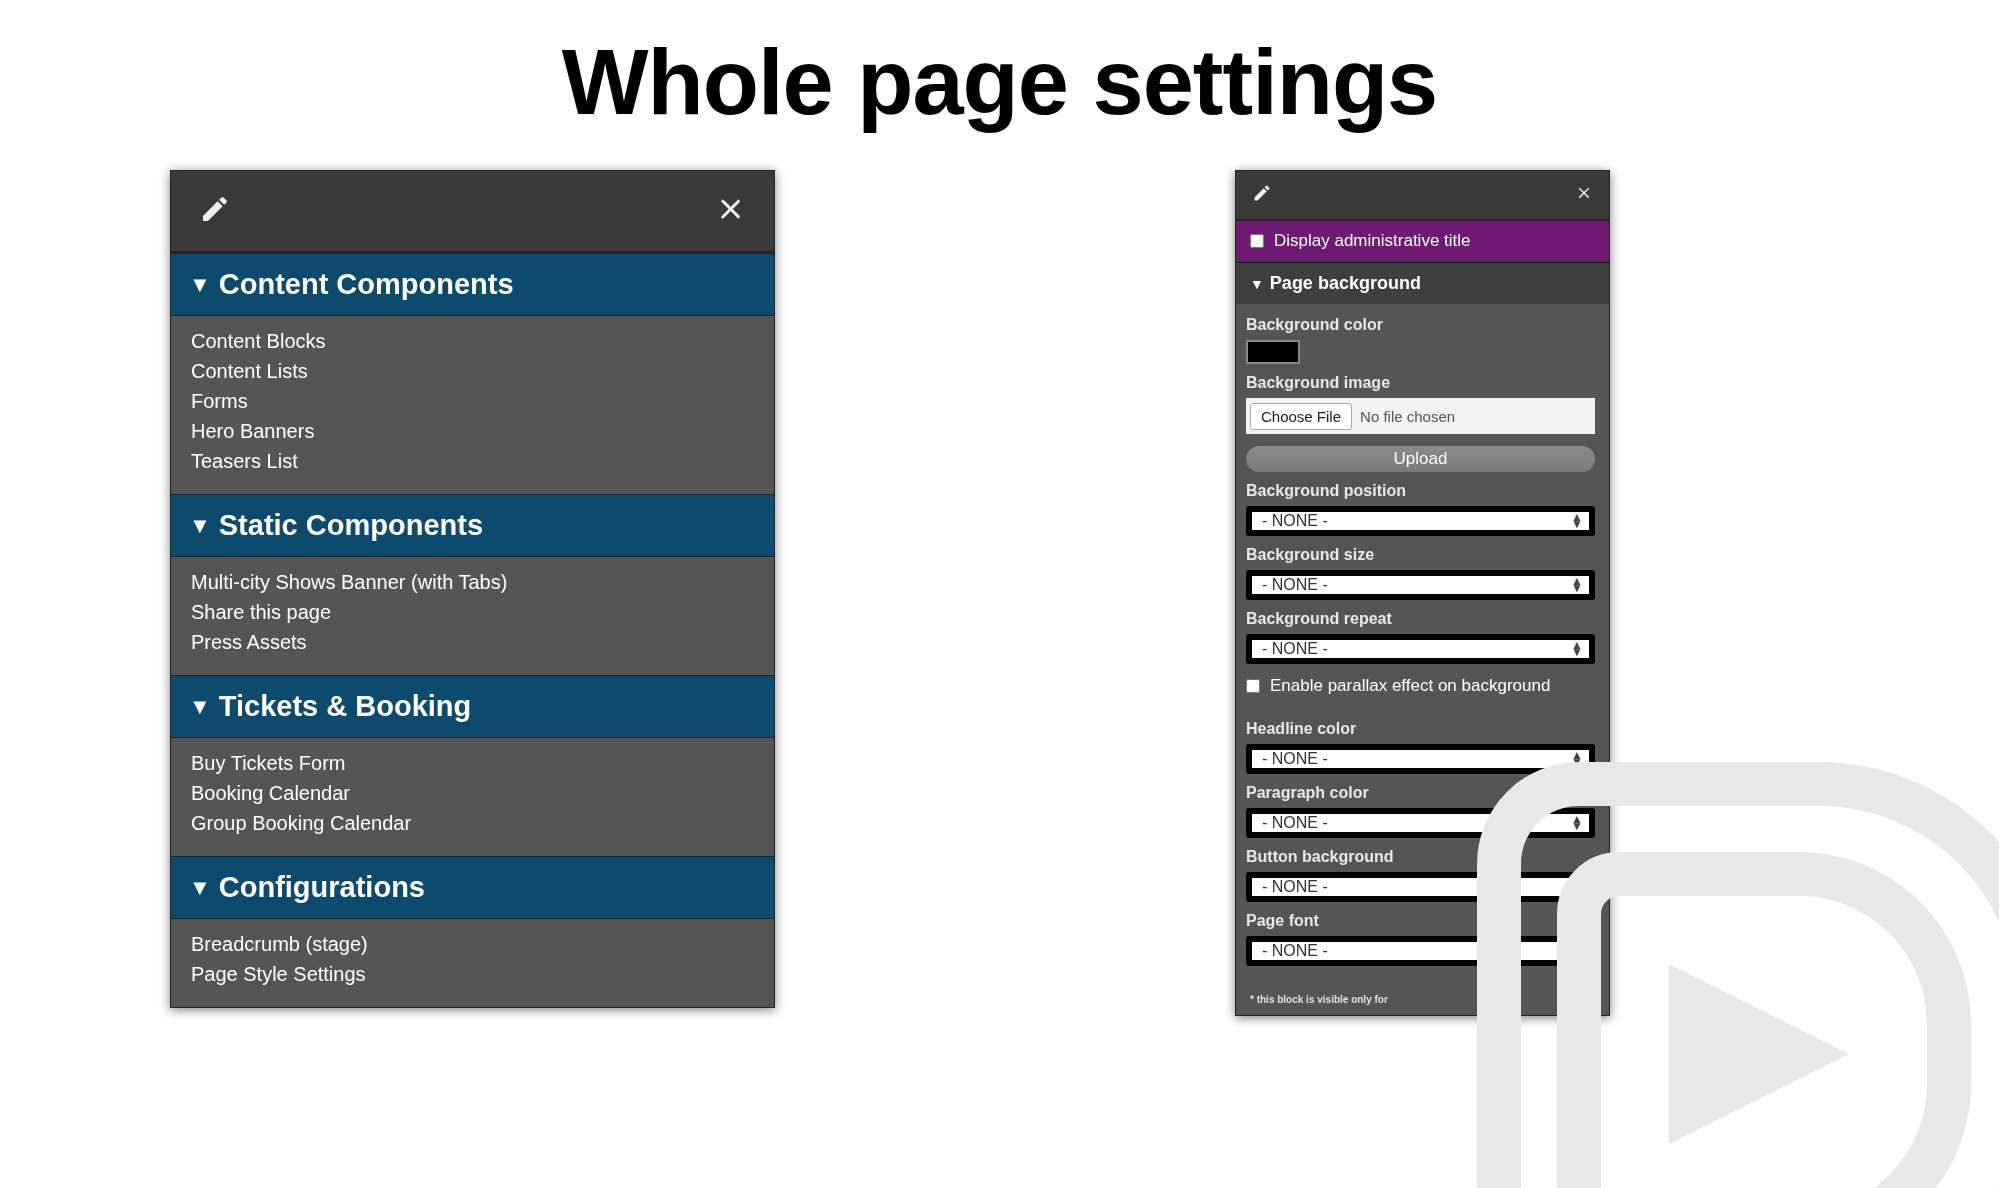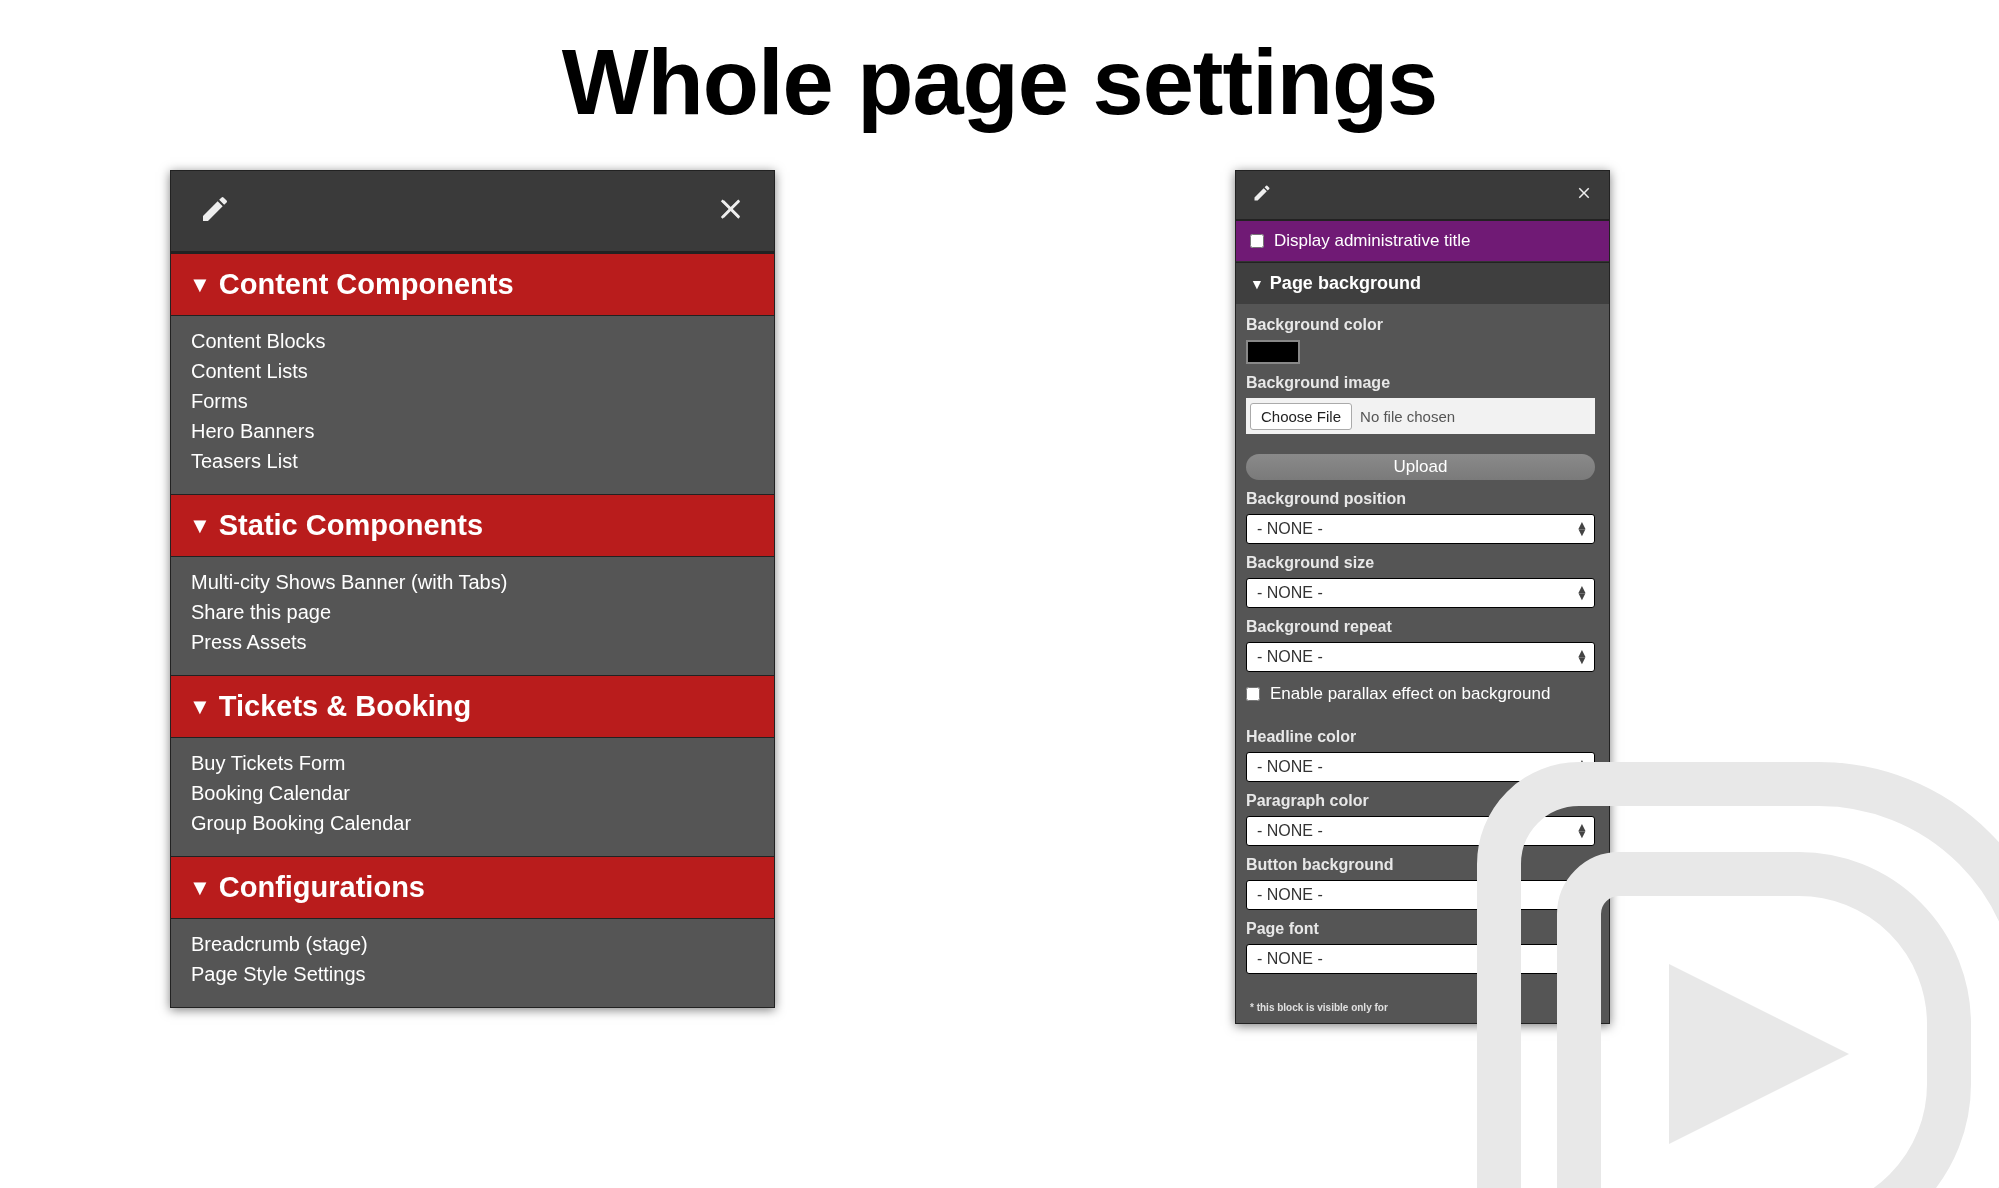--- a/index.html
+++ b/index.html
@@ -39,21 +39,21 @@
     align-items: center;
     justify-content: space-between;
     padding: 0 28px;
     border-bottom: 2px solid #222;
   }
   .panel-header svg { fill: #eee; }
   .panel-header .pencil { width: 32px; height: 32px; transform: rotate(0deg); }
   .panel-header .close-x { width: 30px; height: 30px; cursor: pointer; }
 
   .section-header {
-    background: #b91c1c;
+    background: #0c4a6e;
     color: #fff;
     font-size: 29px;
     font-weight: 600;
     padding: 14px 18px;
     border-top: 1px solid #222;
     border-bottom: 1px solid #222;
     cursor: pointer;
   }
   .section-header .tri { font-size: 22px; margin-right: 8px; vertical-align: 2px; }
   .section-body {
@@ -124,21 +124,21 @@
     background: #000;
     border: 2px solid #888;
   }
   .file-row {
     background: #f2f2f2;
     height: 36px;
     display: flex;
     align-items: center;
     padding: 4px;
     gap: 8px;
-    margin-bottom: 20px;
+    margin-bottom: 12px;
   }
   .file-row .choose-btn {
     background: #fff;
     border: 1px solid #aaa;
     border-radius: 3px;
     padding: 4px 10px;
     font-size: 15px;
     color: #222;
   }
   .file-row .no-file {
@@ -153,21 +153,21 @@
     display: flex;
     align-items: center;
     justify-content: center;
     font-size: 17px;
     cursor: pointer;
     margin-bottom: 6px;
   }
   .select-wrap {
     position: relative;
     background: #fff;
-    border: 1px solid #000000;
+    border: 6px solid #000000;
     border-radius: 3px;
     height: 30px;
     display: flex;
     align-items: center;
     padding: 0 28px 0 10px;
     font-size: 16px;
     color: #333;
     cursor: pointer;
   }
   .select-wrap .arrows {

